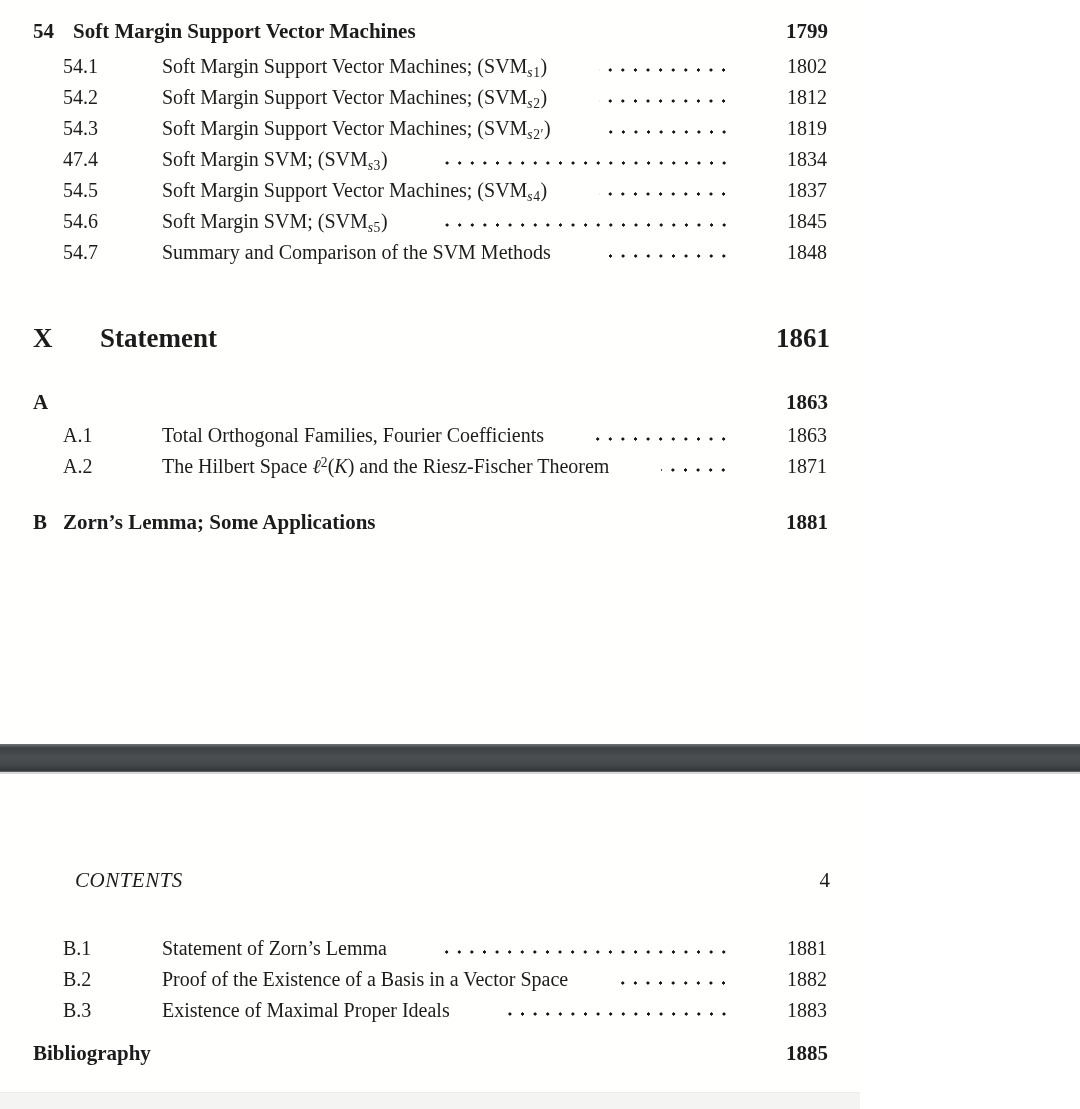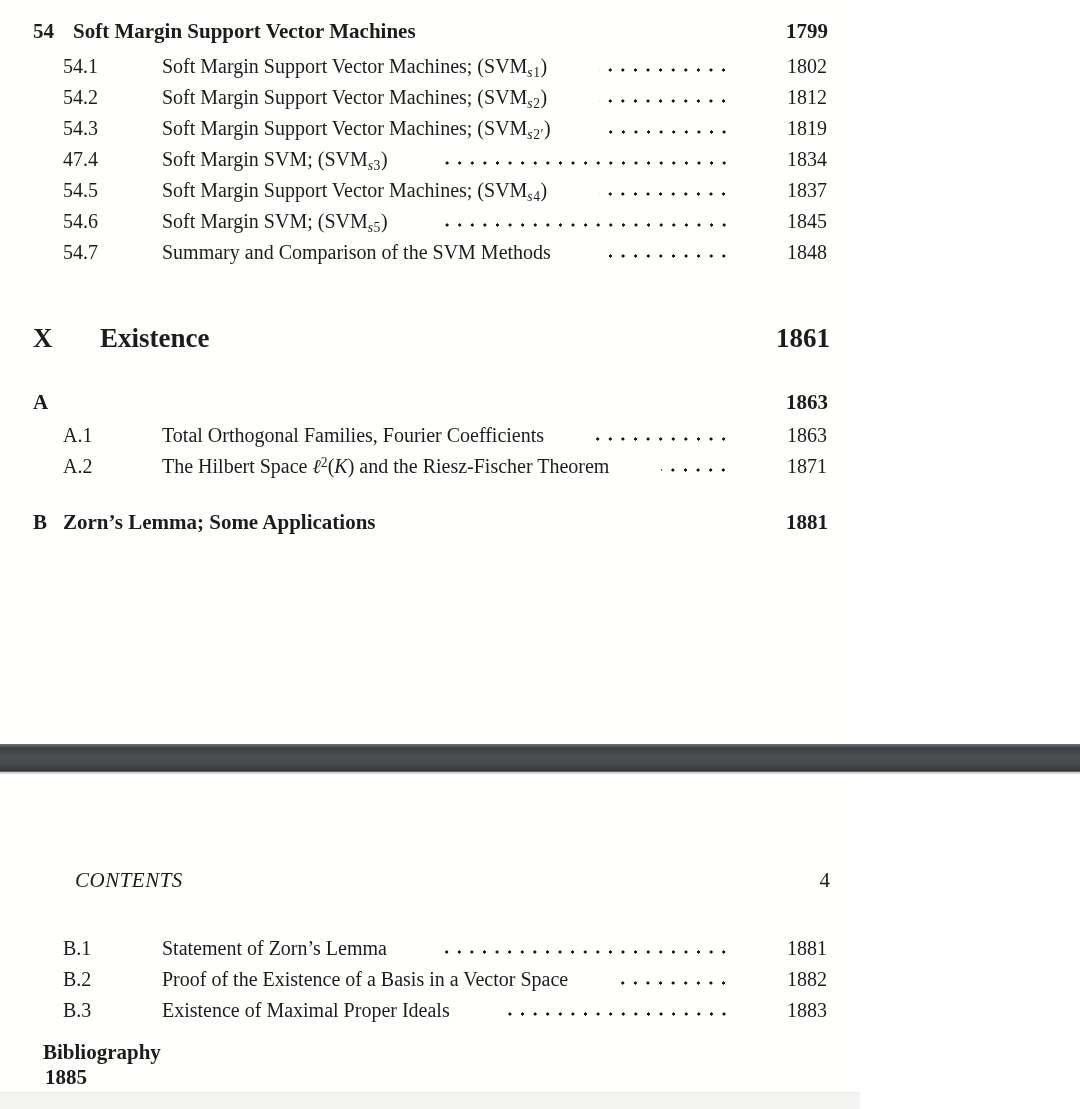--- a/index.html
+++ b/index.html
@@ -49,21 +49,21 @@
 
   .block-chapter { font-size: 21px; font-weight: bold; height: 28px; margin-bottom: 8px; }
   .block-chapter .num { width: 40px; }
   .block-chapter.alpha .num { width: 30px; }
   .block-chapter.alpha { margin-top: 24px; margin-bottom: 6px; }
   .toc > .block-chapter:first-child { margin-top: 0; }
 
   .block-part { font-size: 27px; font-weight: bold; height: 38px; margin-top: 50px; margin-bottom: 30px; }
   .block-part .num { width: 67px; }
 
-  .block-bib { font-size: 21px; font-weight: bold; height: 28px; margin-top: 11px; flex-direction: column; }
+  .block-bib { font-size: 21px; font-weight: bold; height: 28px; margin-top: 11px; }
 
   
   .sub { font-size: 68%; vertical-align: -0.28em; letter-spacing: 0.5px; }
   .sup { font-size: 68%; vertical-align: 0.45em; }
   .it  { font-style: italic; }
 
   
   .running-head { display: flex; align-items: flex-start; font-size: 21px; margin-bottom: 43px; margin-left: 42px; }
   .running-head .rh-title { font-style: italic; letter-spacing: 0.5px; }
   .running-head .rh-page { margin-left: auto; text-align: right; }
@@ -118,21 +118,21 @@
           <span class="page-num">1845</span>
         </div>
         <div class="row block-section">
           <span class="num">54.7</span>
           <span class="title"><span>Summary and Comparison of the SVM Methods</span></span>
           <span class="leader"></span>
           <span class="page-num">1848</span>
         </div>
         <div class="row block-part">
           <span class="num">X</span>
-          <span class="title"><span>Existence</span></span>
+          <span class="title"><span>Statement</span></span>
           <span class="leader no-dots"></span>
           <span class="page-num">1861</span>
         </div>
         <div class="row block-chapter alpha">
           <span class="num">A</span>
           <span class="leader no-dots"></span>
           <span class="page-num">1863</span>
         </div>
         <div class="row block-section">
           <span class="num">A.1</span>

